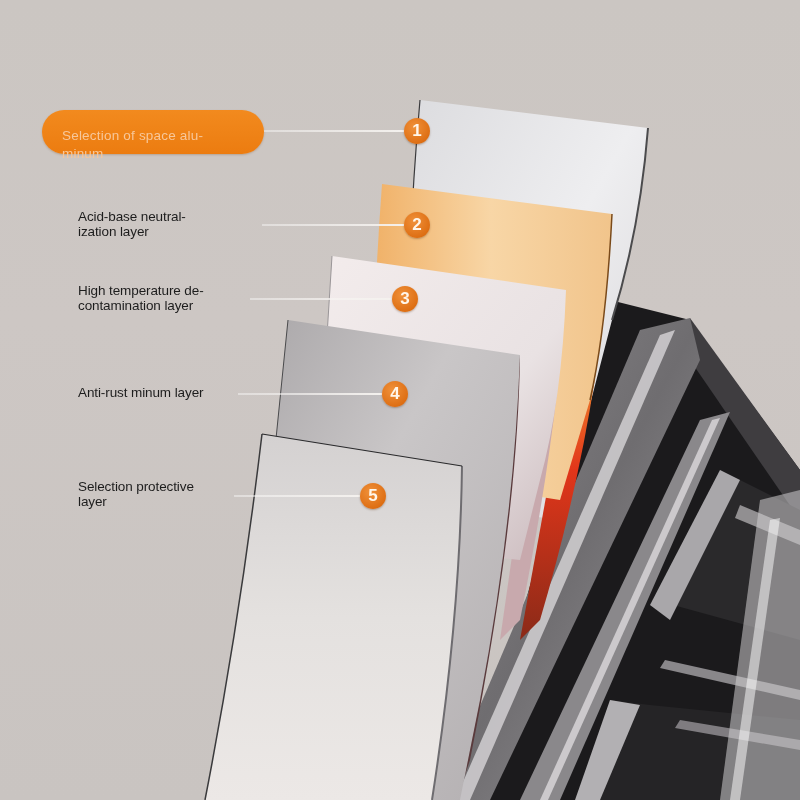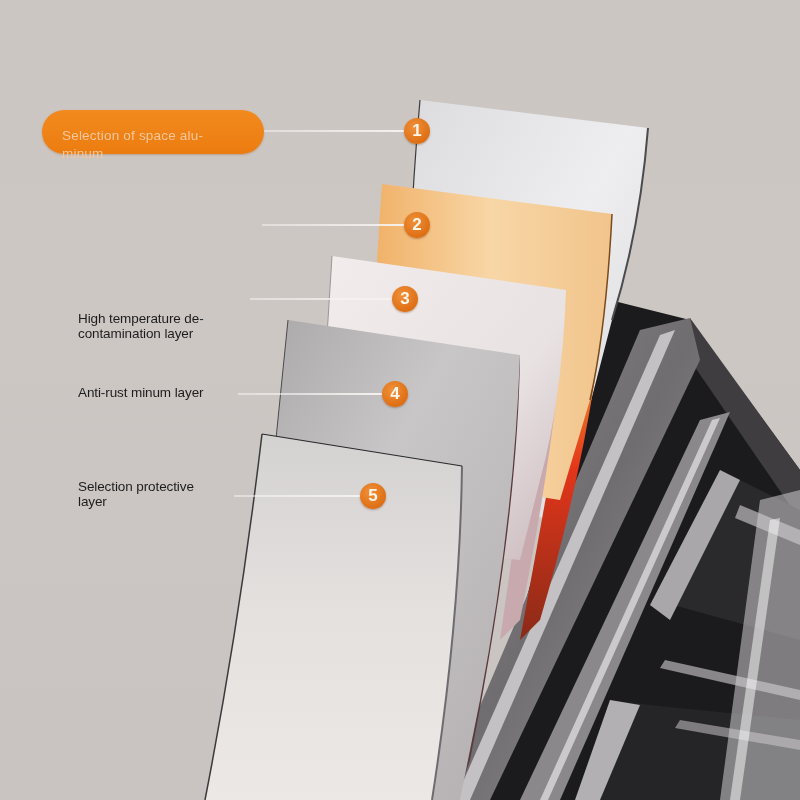--- a/index.html
+++ b/index.html
@@ -136,24 +136,26 @@
     </g>
   </svg>
 
   <div class="pill">
     <div class="pill-text" style="white-space: pre-line;">Selection of space alu-
 minum</div>
   </div>
   <div class="leader" style="left:264px; top:130px; width:142px;"></div>
   <div class="badge" style="left:404px; top:118px;">1</div>
 
+  <div class="label" style="left:78px; top:209px; white-space: pre-line;">Acid-base neutral-
+ization layer</div>
   <div class="leader" style="left:262px; top:224px; width:144px;"></div>
   <div class="badge" style="left:404px; top:212px;">2</div>
 
-  <div class="label" style="left:78px; top:283px; white-space: pre-line; margin-top: 28px;">High temperature de-
+  <div class="label" style="left:78px; top:283px; white-space: pre-line;">High temperature de-
 contamination layer</div>
   <div class="leader" style="left:250px; top:298px; width:142px;"></div>
   <div class="badge" style="left:392px; top:286px;">3</div>
 
   <div class="label" style="left:78px; top:385px;">Anti-rust minum layer</div>
   <div class="leader" style="left:238px; top:393px; width:146px;"></div>
   <div class="badge" style="left:382px; top:381px;">4</div>
 
   <div class="label" style="left:78px; top:479px; white-space: pre-line;">Selection protective
 layer</div>

